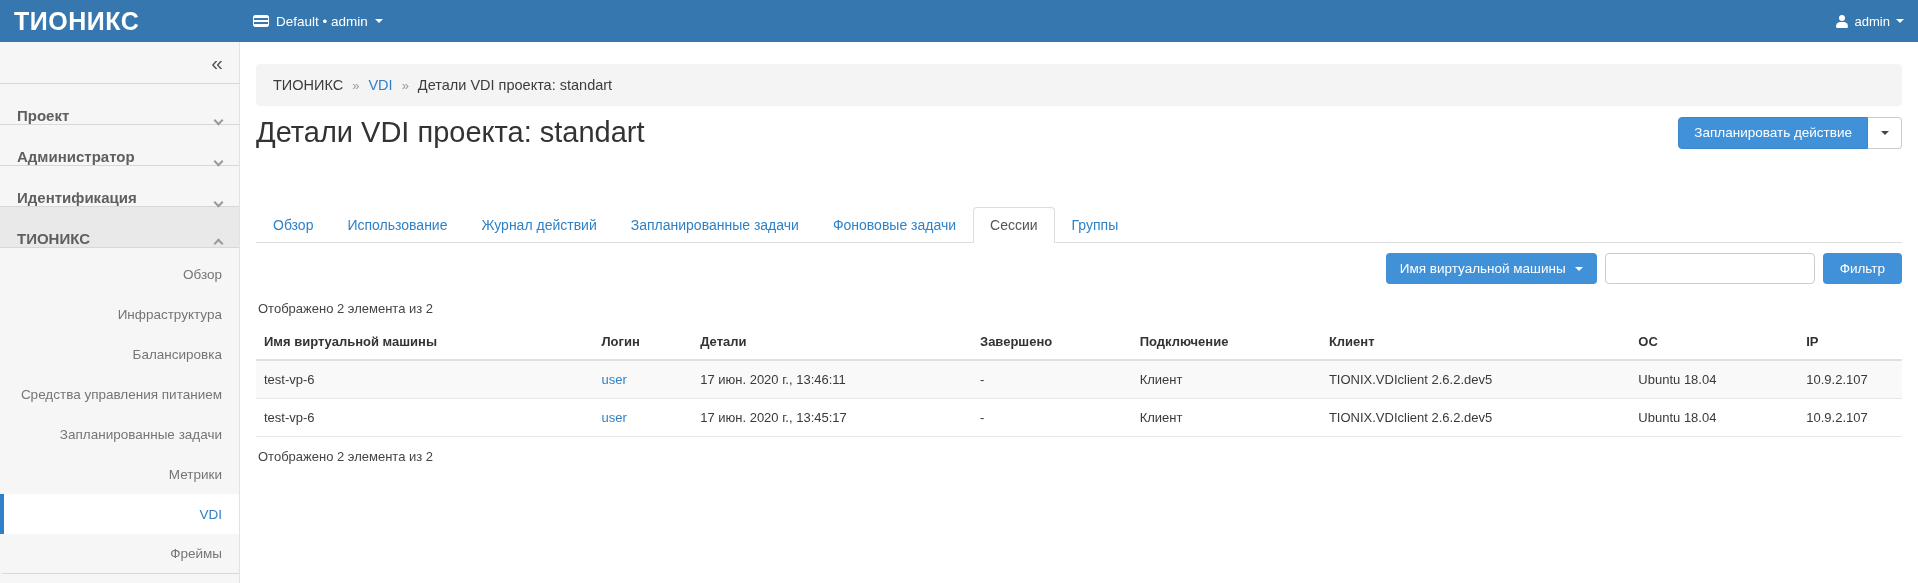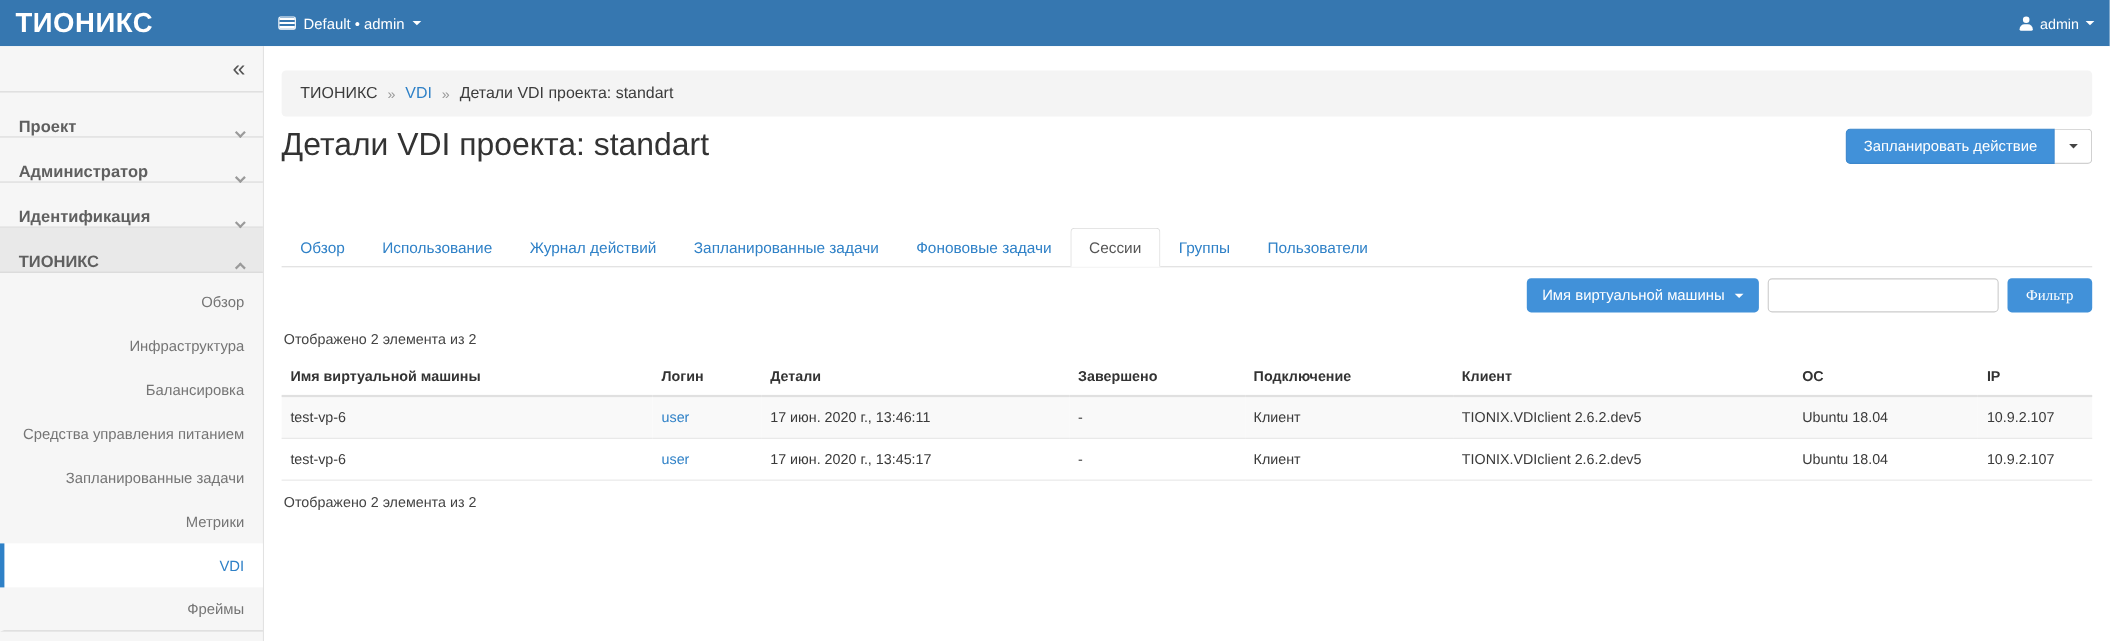--- a/index.html
+++ b/index.html
@@ -44,21 +44,21 @@
   .btn-primary { background: #4191d9; color: #fff; font-size: 13.5px; height: 32px; padding: 0 15px; border: 1px solid #3c87cc; border-radius: 4px 0 0 4px; display: flex; align-items: center; cursor: pointer; }
   .btn-caret { width: 34px; height: 32px; background: #fff; border: 1px solid #ccc; border-left: none; border-radius: 0 4px 4px 0; display: flex; align-items: center; justify-content: center; color: #444; cursor: pointer; }
 
   .tabs { display: flex; margin-top: 14px; border-bottom: 1px solid #ddd; align-items: flex-end; }
   .tab { padding: 9px 16px; font-size: 14px; color: #2f81c7; border: 1px solid transparent; margin-bottom: -1px; cursor: pointer; white-space: nowrap; }
   .tab.active { background: #fff; border-color: #ddd #ddd #fff #ddd; border-radius: 4px 4px 0 0; color: #555; margin-top: 44px; }
 
   .filter-row { display: flex; justify-content: flex-end; align-items: center; margin-top: 10px; gap: 8px; }
   .dropdown-btn { background: #4191d9; color: #fff; height: 31px; padding: 0 14px; border: none; border-radius: 4px; font-size: 13.5px; display: flex; align-items: center; gap: 9px; cursor: pointer; }
   .filter-input { width: 210px; height: 31px; border: 1px solid #ccc; border-radius: 4px; padding: 0 10px; font-size: 13px; font-family: "Liberation Sans", sans-serif; }
-  .btn-filter { background: #4191d9; color: #fff; height: 31px; padding: 0 17px; border: none; border-radius: 4px; font-size: 13.5px; display: flex; align-items: center; cursor: pointer; font-family: Liberation Serif, serif; }
+  .btn-filter { background: #4191d9; color: #fff; height: 31px; padding: 0 17px; border: none; border-radius: 4px; font-size: 13.5px; display: flex; align-items: center; cursor: pointer; }
 
   .count { margin-top: 17px; font-size: 13px; color: #444; padding-left: 2px; }
   table { width: 100%; border-collapse: collapse; margin-top: 8px; font-size: 13px; }
   th { text-align: left; font-weight: 700; color: #333; padding: 10px 8px; border-bottom: 2px solid #e0e0e0; white-space: nowrap; }
   td { padding: 11px 8px; color: #3a3a3a; white-space: nowrap; }
   tbody tr { border-bottom: 1px solid #e7e7e7; }
   tbody tr:first-child { background: #f9f9f9; }
   .count-footer { margin-top: 12px; font-size: 13px; color: #444; padding-left: 2px; }
 </style>
 </head>
@@ -149,21 +149,20 @@
     </div>
 
     <div class="tabs">
       <a class="tab">Обзор</a>
       <a class="tab">Использование</a>
       <a class="tab">Журнал действий</a>
       <a class="tab">Запланированные задачи</a>
       <a class="tab">Фонововые задачи</a>
       <a class="tab active">Сессии</a>
       <a class="tab">Группы</a>
-      <a class="tab">Пользователи</a>
     </div>
 
     <div class="filter-row">
       <button class="dropdown-btn">
         <span>Имя виртуальной машины</span>
         <span class="caret-down"></span>
       </button>
       <input class="filter-input" type="text" value="" style="">
       <button class="btn-filter">Фильтр</button>
     </div>

